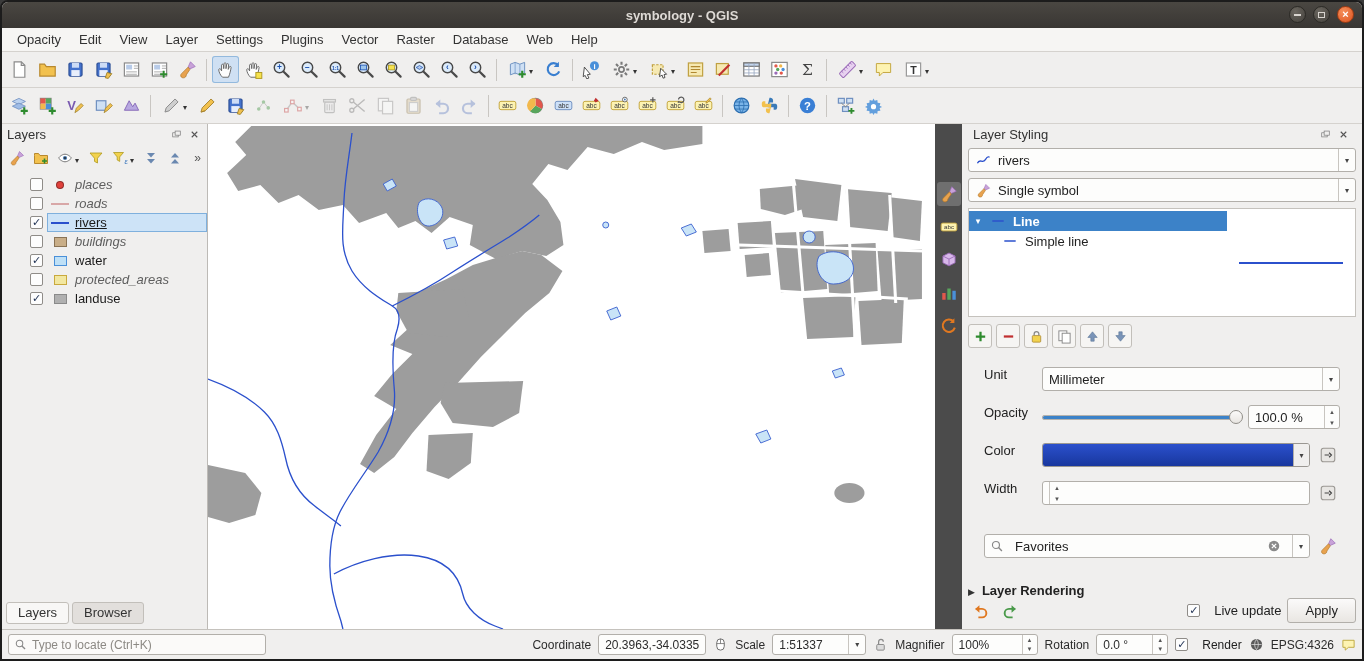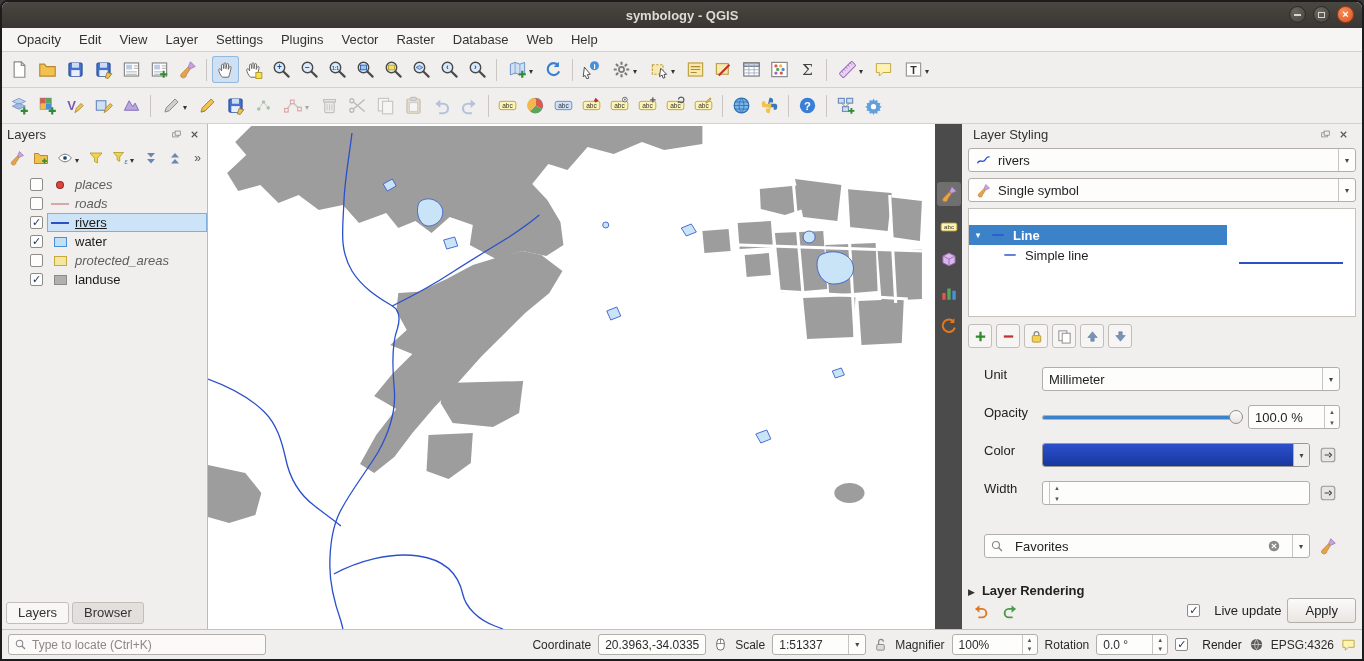--- a/index.html
+++ b/index.html
@@ -87,21 +87,21 @@
   .srow { margin:3px 0; display:flex; }
   .grow { flex:1; }
   .combo { height:24px; background:#fdfdfc; border:1px solid #b2afaa; border-radius:3px; display:flex; align-items:center;
            padding-left:6px; gap:6px; }
   .combo .cval { flex:1; white-space:nowrap; overflow:hidden; }
   .cicon .ic { width:17px; height:15px; display:block; }
   .carrow { width:17px; align-self:stretch; display:flex; align-items:center; justify-content:center;
             border-left:1px solid #c8c5c0; }
   .carrow::after { content:"▾"; font-size:8px; color:#444; }
   .symtree { display:flex; border:1px solid #c5c2bd; background:#fff; height:120px; margin:3px 0 5px; }
-  .treecol { flex:1; padding-top:16px; }
+  .treecol { flex:1; padding-top:2px; }
   .trow { height:20px; display:flex; align-items:center; gap:6px; padding:0 4px; }
   .trow.sel { background:#3c82c8; color:#fff; font-weight:bold; }
   .texp { width:10px; display:inline-flex; justify-content:center; }
   .texp::after { content:"▾"; font-size:9px; }
   .trow.child { padding-left:32px; }
   .tic .ic { width:18px; height:14px; display:block; }
   .prevcol { flex:0 0 128px; display:flex; align-items:center; justify-content:center; }
   .prevcol svg { width:116px; height:40px; }
   .pv { stroke:var(--c-symbol,#2b50cc); stroke-width:2; fill:none; }
   .symbtns { display:flex; gap:4px; margin:2px 0 12px; }
@@ -694,20 +694,29 @@
               <span class="lname it">roads</span>
             </span>
           </div>
           <div class="lrow">
             <span class="cb on"></span>
             <span class="lbody sel">
               <span class="lsym">
                 <span class="sym-line" style="background:#2b50cc"></span>
               </span>
               <span class="lname">rivers</span>
+            </span>
+          </div>
+          <div class="lrow">
+            <span class="cb"></span>
+            <span class="lbody">
+              <span class="lsym">
+                <span class="sym-fill" style="background:#c9ae88;border-color:#8a7355"></span>
+              </span>
+              <span class="lname it">buildings</span>
             </span>
           </div>
           <div class="lrow">
             <span class="cb on"></span>
             <span class="lbody">
               <span class="lsym">
                 <span class="sym-fill" style="background:#bfe0f6;border-color:#4a90d9"></span>
               </span>
               <span class="lname">water</span>
             </span>

